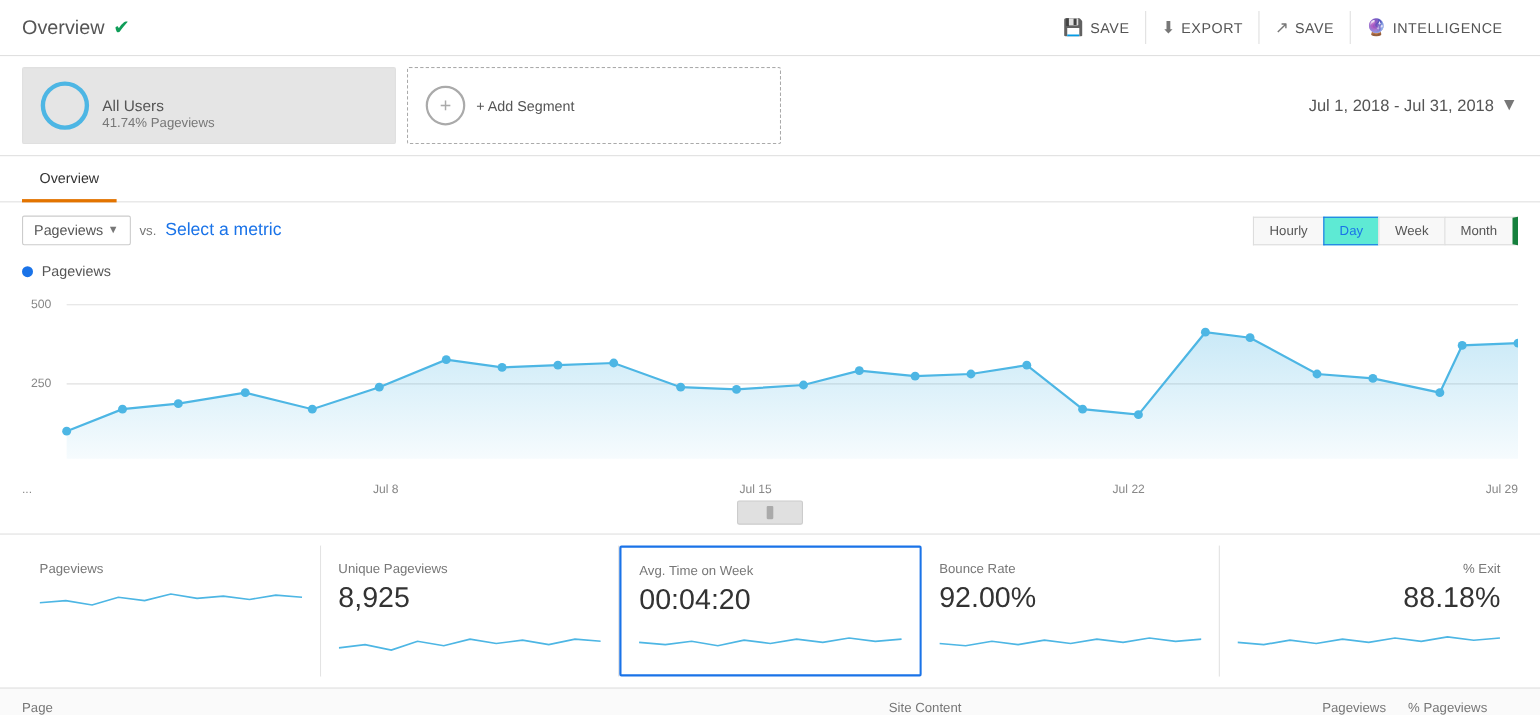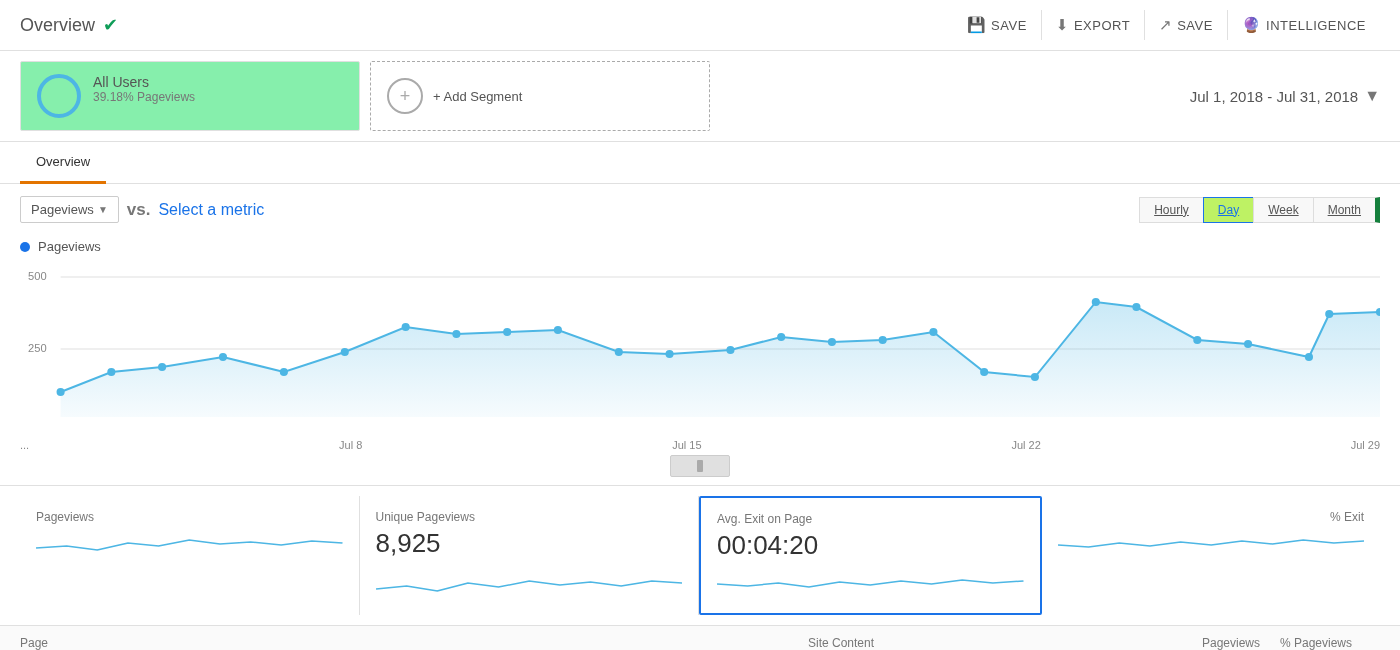--- a/index.html
+++ b/index.html
@@ -20,23 +20,23 @@
       border-left: 1px solid #e0e0e0;
     }
     .action-btn:first-child { border-left: none; }
     .action-btn .icon { font-size: 15px; color: #777; }
 
     .segments-row {
       display: flex; align-items: stretch; padding: 10px 20px; gap: 0;
       border-bottom: 1px solid #e0e0e0; position: relative;
     }
     .segment-card {
-      display: flex; align-items: flex-start; gap: 12px;
+      display: flex; align-items: flex-end; gap: 12px;
       border: 1px solid #e0e0e0; padding: 12px 16px; border-radius: 2px;
-      min-width: 340px; background: #86efac;
+      min-width: 340px; background: #e5e5e5;
     }
     .segment-donut {
       width: 44px; height: 44px; border-radius: 50%;
       border: 4px solid #4db6e4; display: flex; align-items: center; justify-content: center;
       flex-shrink: 0;
     }
     .segment-info .seg-title { font-size: 14px; color: #555; font-weight: 500; }
     .segment-info .seg-sub { font-size: 12px; color: #777; }
     .add-segment-card {
       display: flex; align-items: center; gap: 10px;
@@ -72,30 +72,30 @@
     }
     .metric-selector {
       display: flex; align-items: center; gap: 8px;
     }
     .metric-dropdown {
       display: flex; align-items: center; gap: 4px;
       border: 1px solid #ccc; padding: 5px 10px; border-radius: 2px;
       background: #fff; cursor: pointer; font-size: 13px; color: #555;
     }
     .metric-dropdown .caret { font-size: 10px; color: #777; }
-    .vs-label { color: #777; font-size: 17px; font-weight: bold; }
+    .vs-label { color: #777; font-size: 12px; }
     .select-metric-link { color: #1a73e8; font-size: 16px; cursor: pointer; text-decoration: none; }
 
     .time-buttons { display: flex; }
     .time-btn {
       padding: 5px 14px; border: 1px solid #ddd; background: #f8f8f8;
-      cursor: pointer; font-size: 12px; color: #555; border-right: none; text-decoration: underline;
+      cursor: pointer; font-size: 12px; color: #555; border-right: none;
     }
     .time-btn:last-child { border-right: 5px solid #15803d; }
-    .time-btn.active { background: #bef264; color: #1a73e8; border-color: #1a73e8; }
+    .time-btn.active { background: #5eead4; color: #1a73e8; border-color: #1a73e8; }
 
     .chart-legend {
       padding: 4px 20px 8px; display: flex; align-items: center; gap: 8px;
     }
     .legend-dot { width: 10px; height: 10px; border-radius: 50%; background: #1a73e8; flex-shrink: 0; }
     .legend-label { font-size: 13px; color: #555; }
 
     .chart-area {
       padding: 0 20px; position: relative; margin-bottom: 10px;
     }
@@ -164,21 +164,21 @@
     </button>
   </div>
 </div>
 
 <div class="segments-row">
   <div class="segment-card">
     <div class="segment-donut">
     </div>
     <div class="segment-info">
       <div class="seg-title">All Users</div>
-      <div class="seg-sub">39.18% Pageviews</div>
+      <div class="seg-sub">41.74% Pageviews</div>
     </div>
   </div>
   <div class="add-segment-card">
     <div class="add-segment-circle">+</div>
     <span>+ Add Segment</span>
   </div>
   <button class="date-range-btn">
     <span>Jul 1, 2018 - Jul 31, 2018</span>
     <span class="caret">▼</span>
   </button>
@@ -286,30 +286,40 @@
   <div class="metric-card">
     <div class="metric-card-title">Unique Pageviews</div>
     <div class="metric-card-value">8,925</div>
     <div class="metric-sparkline">
       <svg width="100%" height="30" viewBox="0 0 200 30" preserveAspectRatio="none">
         <polyline points="0,22 20,19 40,24 60,16 80,20 100,14 120,18 140,15 160,19 180,14 200,16" fill="none" stroke="#4db6e4" stroke-width="1.5"></polyline>
       </svg>
     </div>
   </div>
   <div class="metric-card active">
-    <div class="metric-card-title">Avg. Exit on Page</div>
+    <div class="metric-card-title">Avg. Time on Week</div>
     <div class="metric-card-value">00:04:20</div>
     <div class="metric-sparkline">
       <svg width="100%" height="30" viewBox="0 0 200 30" preserveAspectRatio="none">
         <polyline points="0,15 20,17 40,14 60,18 80,13 100,16 120,12 140,15 160,11 180,14 200,12" fill="none" stroke="#4db6e4" stroke-width="1.5"></polyline>
+      </svg>
+    </div>
+  </div>
+  <div class="metric-card">
+    <div class="metric-card-title">Bounce Rate</div>
+    <div class="metric-card-value">92.00%</div>
+    <div class="metric-sparkline">
+      <svg width="100%" height="30" viewBox="0 0 200 30" preserveAspectRatio="none">
+        <polyline points="0,18 20,20 40,16 60,19 80,15 100,18 120,14 140,17 160,13 180,16 200,14" fill="none" stroke="#4db6e4" stroke-width="1.5"></polyline>
       </svg>
     </div>
   </div>
   <div class="metric-card">
     <div class="metric-card-title">% Exit</div>
+    <div class="metric-card-value">88.18%</div>
     <div class="metric-sparkline">
       <svg width="100%" height="30" viewBox="0 0 200 30" preserveAspectRatio="none">
         <polyline points="0,17 20,19 40,15 60,18 80,14 100,17 120,13 140,16 160,12 180,15 200,13" fill="none" stroke="#4db6e4" stroke-width="1.5"></polyline>
       </svg>
     </div>
   </div>
 </div>
 
 <div class="bottom-header">
   <div class="bottom-header-col center">Page</div>

